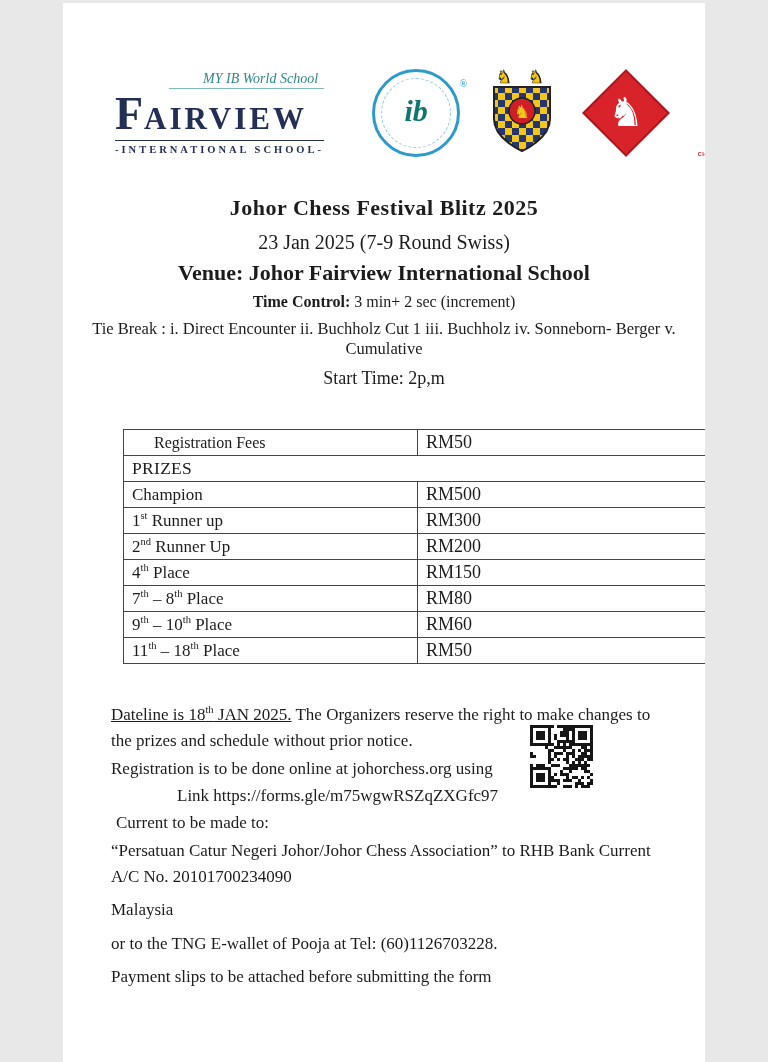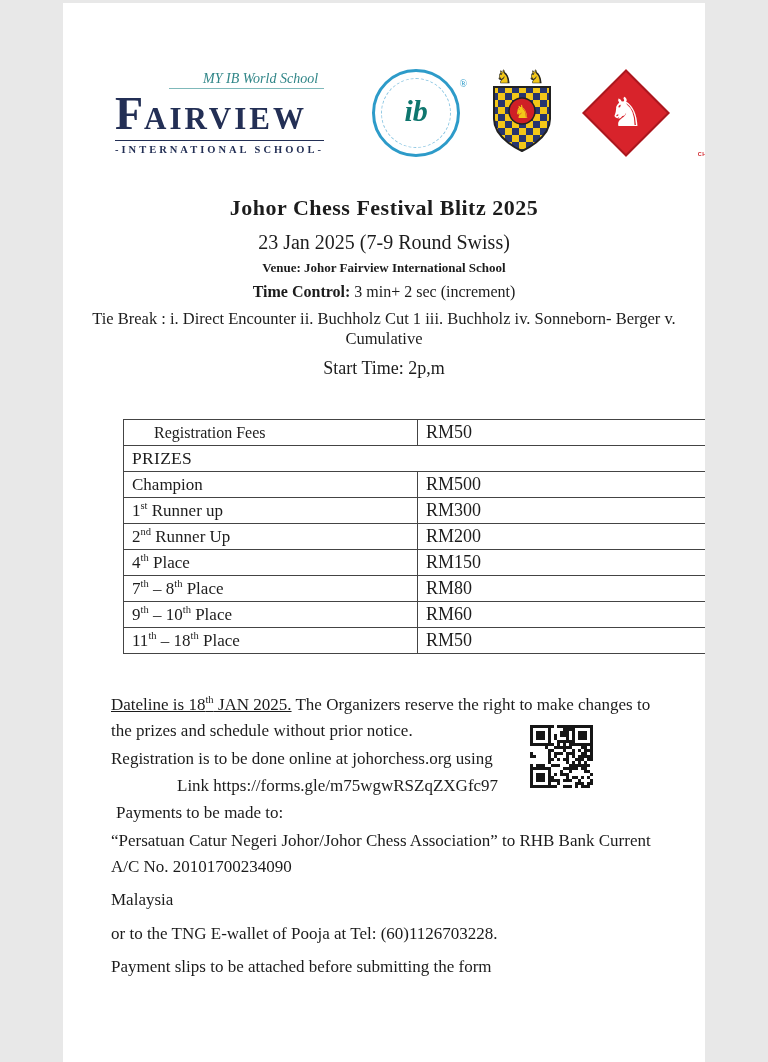--- a/index.html
+++ b/index.html
@@ -40,21 +40,21 @@
   .k-circle .p1{top:3px;left:24px;} .k-circle .p2{left:6px;top:22px;} .k-circle .p3{right:6px;top:22px;}
   .k-name{color:#cf1f26;font-weight:bold;font-size:15px;letter-spacing:1px;margin-top:4px;
     font-family:"Liberation Sans",sans-serif;}
   .k-sub{color:#cf1f26;font-size:5.5px;font-weight:bold;letter-spacing:.5px;
     font-family:"Liberation Sans",sans-serif;margin-top:1px;}
 
   
   .headline{text-align:center;margin-top:34px;}
   .title{font-size:22px;font-weight:bold;letter-spacing:.5px;}
   .date-line{font-size:20px;margin-top:10px;}
-  .venue-line{font-size:13px;font-weight:bold;margin-top:6px;}
+  .venue-line{font-size:22px;font-weight:bold;margin-top:6px;}
   .tc-line{font-size:16px;margin-top:7px;}
   .tc-line b{font-weight:bold;}
   .tie-line{font-size:16.5px;margin-top:8px;}
   .start-line{font-size:18px;margin-top:9px;}
 
   
   table.prizes{border-collapse:collapse;margin:40px 0 0 60px;width:650px;font-size:17px;}
   table.prizes td{border:1px solid #444;padding:2px 8px;height:21px;vertical-align:middle;}
   table.prizes td.lbl{width:255px;}
   table.prizes td.val{font-size:18px;}
@@ -179,21 +179,21 @@
         <td class="lbl">11<sup>th</sup> – 18<sup>th</sup> Place</td>
         <td class="val">RM50</td>
       </tr>
     </tbody>
   </table>
 
   <div class="footer">
     <p><span class="u">Dateline is 18<sup>th</sup> JAN 2025.</span><span> The Organizers reserve the right to make changes to the prizes and schedule without prior notice.</span></p>
     <p>Registration is to be done online at johorchess.org using</p>
     <p class="link-line">Link  https://forms.gle/m75wgwRSZqZXGfc97</p>
-    <p class="pay-head">Payments to be made to:</p>
+    <p class="pay-head">Current to be made to:</p>
     <p>“Persatuan Catur Negeri Johor/Johor Chess Association” to RHB Bank Current A/C No. 20101700234090</p>
     <p class="gap">Malaysia</p>
     <p class="gap">or to the TNG E-wallet of Pooja at Tel: (60)1126703228.</p>
     <p class="gap">Payment slips to be attached before submitting the form</p>
   </div>
 
   <div class="qr">
       <i class="on"></i>
       <i class="on"></i>
       <i class="on"></i>

